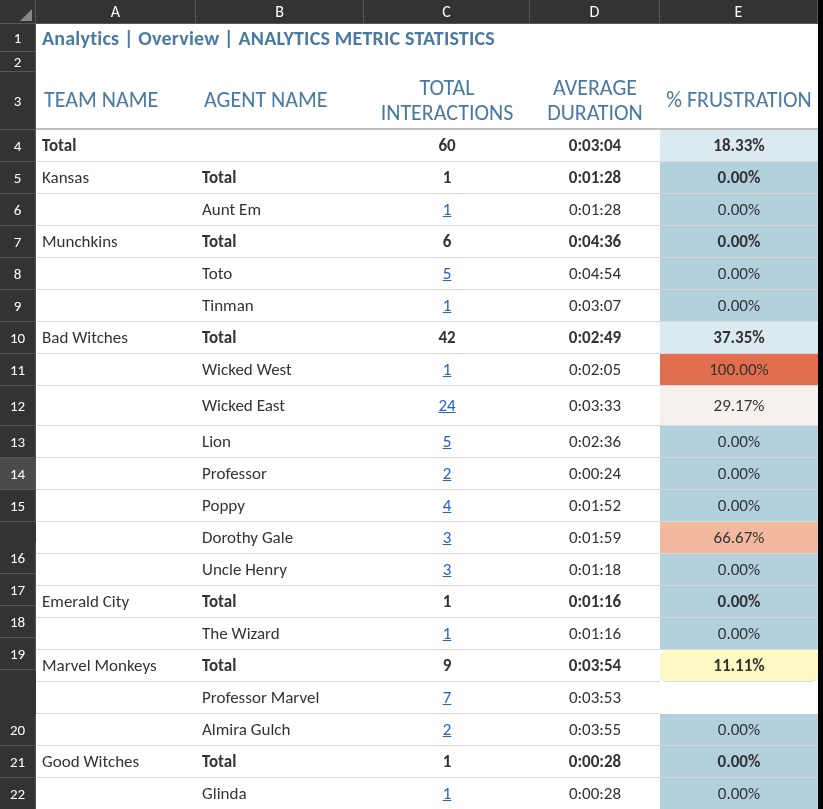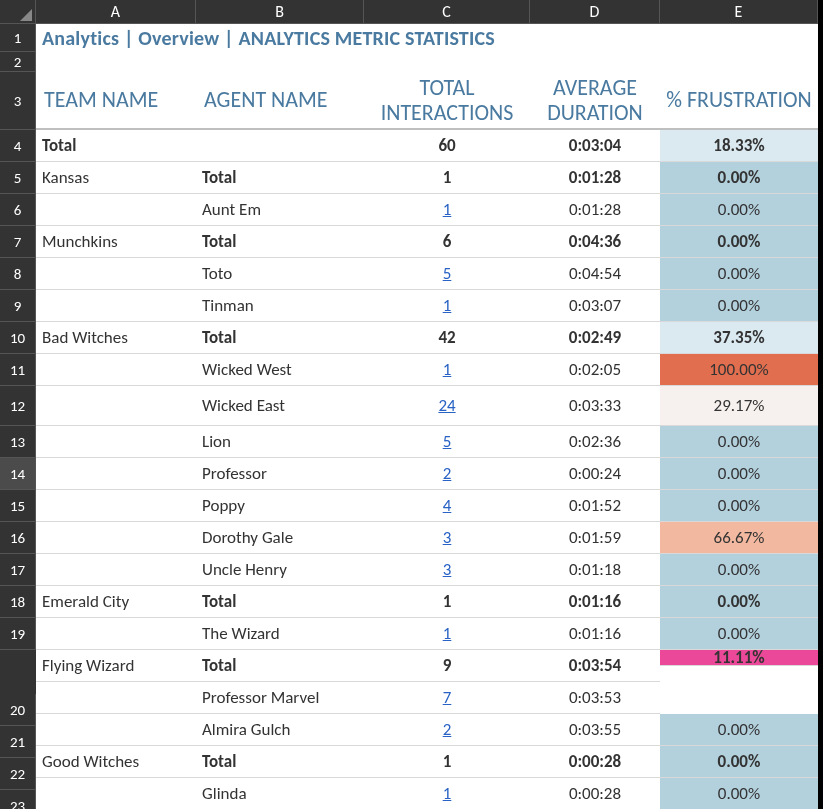--- a/index.html
+++ b/index.html
@@ -122,21 +122,21 @@
       <div class="row-h" style="height: 32px;">6</div>
       <div class="row-h" style="height: 32px;">7</div>
       <div class="row-h" style="height: 32px;">8</div>
       <div class="row-h" style="height: 32px;">9</div>
       <div class="row-h" style="height: 32px;">10</div>
       <div class="row-h" style="height: 32px;">11</div>
       <div class="row-h" style="height: 40px;">12</div>
       <div class="row-h" style="height: 32px;">13</div>
       <div class="row-h sel" style="height: 32px;">14</div>
       <div class="row-h" style="height: 32px;">15</div>
-      <div class="row-h" style="height: 32px;">16</div>
+      <div class="row-h" style="height: 32px; margin-top: 20px;">16</div>
       <div class="row-h" style="height: 32px;">17</div>
       <div class="row-h" style="height: 32px;">18</div>
       <div class="row-h" style="height: 32px;">19</div>
       <div class="row-h" style="height: 32px; margin-top: 44px;">20</div>
       <div class="row-h" style="height: 32px;">21</div>
       <div class="row-h" style="height: 32px;">22</div>
       <div class="row-h" style="height: 32px;">23</div>
       <div class="row-h" style="height: 32px;">24</div>
     </div>
   <div class="grid" id="grid" style="width: 782px;">
@@ -273,25 +273,25 @@
         <div class="cell frus bold" style="width: 158px; height: 32px; background: rgb(179, 208, 221);">0.00%</div>
       </div>
       <div class="grow">
         <div class="cell" style="width: 160px; height: 32px;"></div>
         <div class="cell" style="width: 168px; height: 32px;">The Wizard</div>
         <div class="cell center link" style="width: 166px; height: 32px;">1</div>
         <div class="cell center" style="width: 130px; height: 32px;">0:01:16</div>
         <div class="cell frus" style="width: 158px; height: 32px; background: rgb(179, 208, 221);">0.00%</div>
       </div>
       <div class="grow">
-        <div class="cell" style="width: 160px; height: 32px;">Flying Wizard</div>
+        <div class="cell" style="width: 160px; height: 32px;">Marvel Monkeys</div>
         <div class="cell  bold" style="width: 168px; height: 32px;">Total</div>
         <div class="cell center bold" style="width: 166px; height: 32px;">9</div>
         <div class="cell center bold" style="width: 130px; height: 32px;">0:03:54</div>
-        <div class="cell frus bold" style="width: 158px; height: 16px; background: #ec4899;">11.11%</div>
+        <div class="cell frus bold" style="width: 158px; height: 32px; background: #fef9c3; border-radius: 7px;">11.11%</div>
       </div>
       <div class="grow">
         <div class="cell" style="width: 160px; height: 32px;"></div>
         <div class="cell" style="width: 168px; height: 32px;">Professor Marvel</div>
         <div class="cell center link" style="width: 166px; height: 32px;">7</div>
         <div class="cell center" style="width: 130px; height: 32px;">0:03:53</div>
       </div>
       <div class="grow">
         <div class="cell" style="width: 160px; height: 32px;"></div>
         <div class="cell" style="width: 168px; height: 32px;">Almira Gulch</div>

